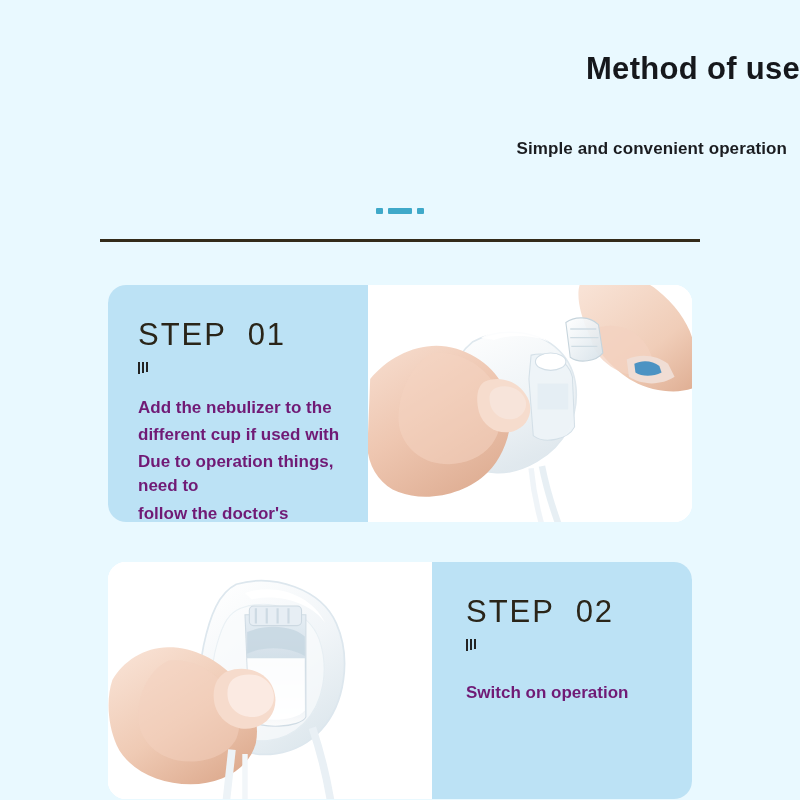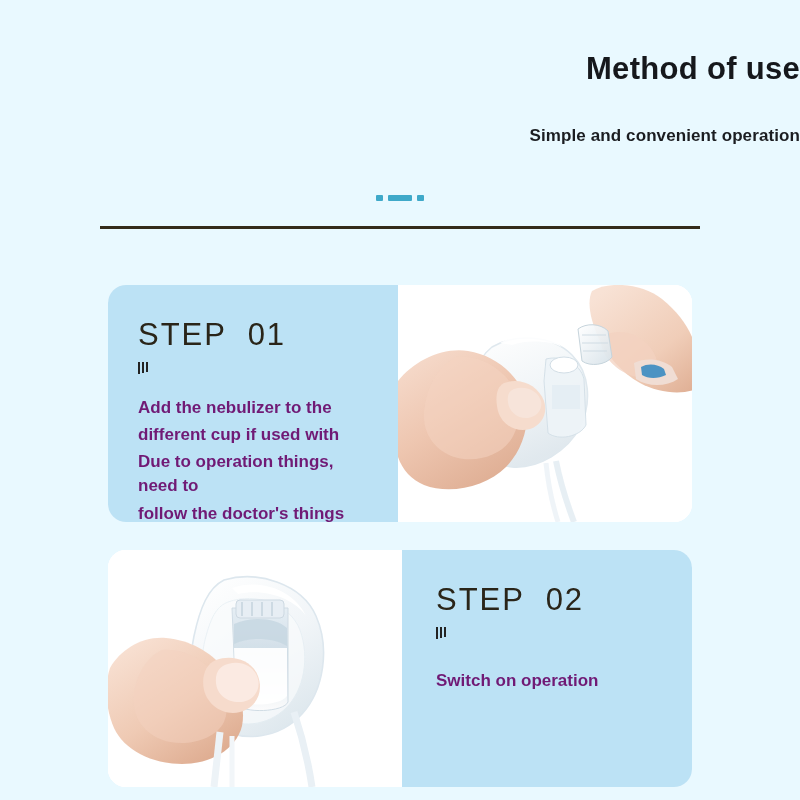--- a/index.html
+++ b/index.html
@@ -25,21 +25,21 @@
     font-weight: bold;
     color: #16181c;
     letter-spacing: 0.3px;
     line-height: 1.1;
     margin: 0;
   }
   .page-subtitle {
     font-size: 17px;
     font-weight: bold;
     color: #1b1d21;
-    margin: 0;
+    margin: 13px;
     padding-top: 40px;
     letter-spacing: 0.1px;
   }
 
   
   .divider-wrap {
     margin-top: 47px;
     position: relative;
     height: 44px;
   }
@@ -81,25 +81,25 @@
   .card {
     position: relative;
     width: 584px;
     height: 237px;
     border-radius: 18px;
     overflow: hidden;
     background: #ffffff;
     display: flex;
   }
   .card + .card {
-    margin-top: 28px;
+    margin-top: 40px;
   }
 
   .panel {
-    width: 290px;
+    width: 260px;
     background: #bce2f5;
     box-sizing: border-box;
     padding: 34px 26px 0 30px;
     flex: 0 0 auto;
   }
   .photo {
     flex: 1 1 auto;
     background: #ffffff;
     position: relative;
     overflow: hidden;

